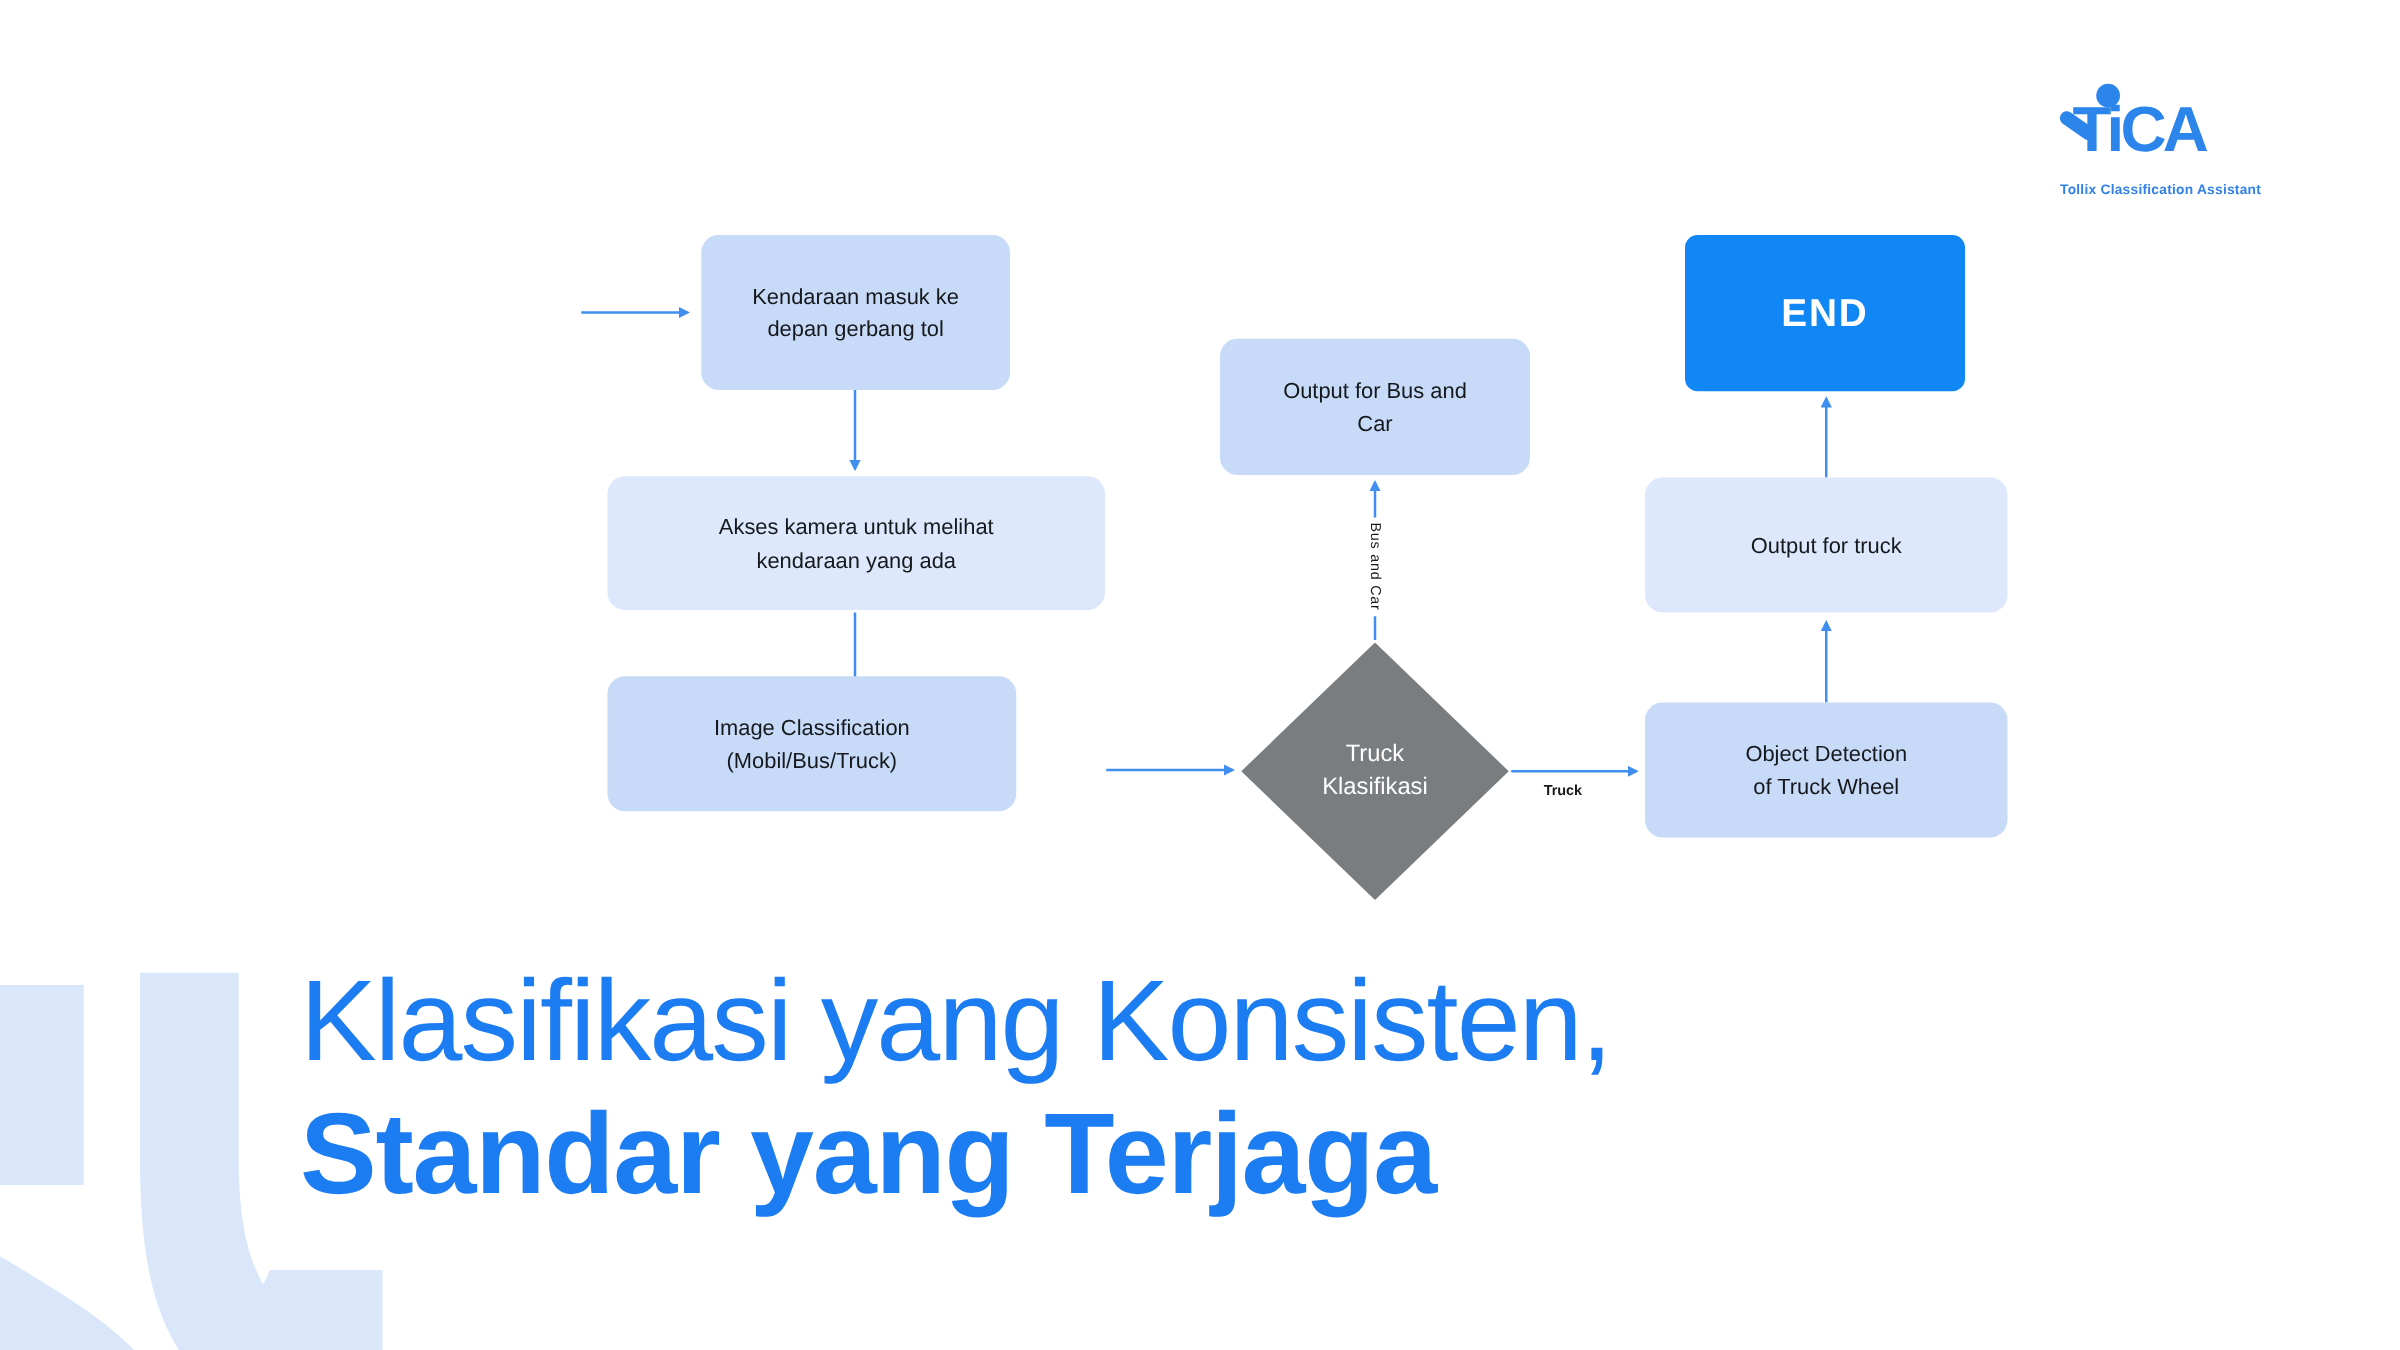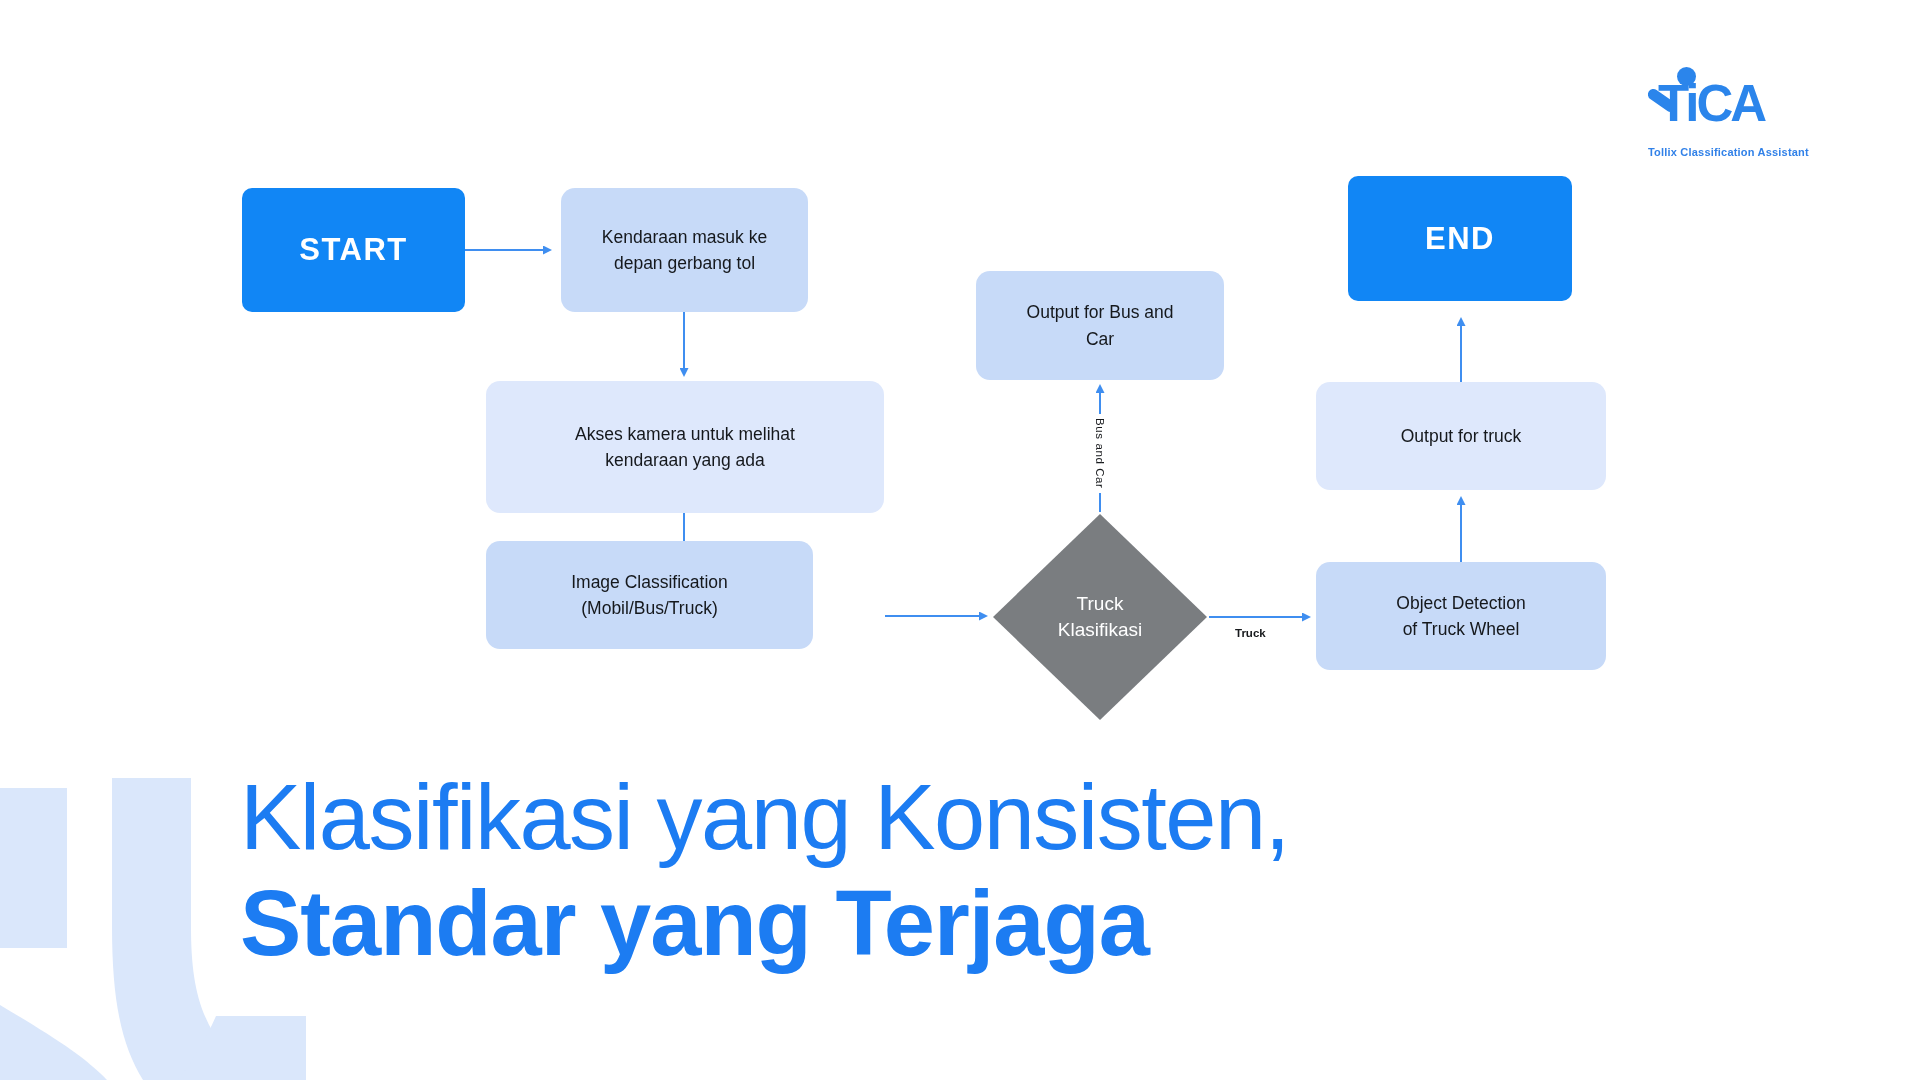--- a/index.html
+++ b/index.html
@@ -11,23 +11,23 @@
         text-align:center;color:#15181c;font-size:17.5px;font-weight:500;line-height:1.5;white-space:pre-line;}
   .node--medium{background:#C7DAF8;}
   .node--light{background:#DEE8FC;}
   .terminal{position:absolute;border-radius:10px;background:#1186F5;color:#ffffff;display:flex;
         align-items:center;justify-content:center;font-size:31px;font-weight:800;letter-spacing:1.5px;}
   .diamond{position:absolute;left:993px;top:514px;width:214px;height:206px;background:#7A7D80;
         clip-path:polygon(50% 0,100% 50%,50% 100%,0 50%);display:flex;align-items:center;justify-content:center;
         color:#ffffff;font-size:19px;font-weight:500;text-align:center;white-space:pre-line;line-height:1.35;}
 
   #node-start{left:242px;top:188px;width:223px;height:124px;}
-  #node-end{left:1348px;top:176px;width:224px;height:125px;}
+  #node-end{left:1348px;top:188px;width:224px;height:125px;}
   #node-vehicle{left:561px;top:188px;width:247px;height:124px;}
-  #node-camera{left:486px;top:381px;width:398px;height:132px;}
+  #node-camera{left:486px;top:381px;width:398px;height:107px;}
   #node-imageclass{left:486px;top:541px;width:327px;height:108px;}
   #node-output-buscar{left:976px;top:271px;width:248px;height:109px;}
   #node-output-truck{left:1316px;top:382px;width:290px;height:108px;}
   #node-objdet{left:1316px;top:562px;width:290px;height:108px;}
 
   
   .arrows{position:absolute;left:0;top:0;width:1920px;height:1080px;pointer-events:none;}
 
   
   .edge-label{position:absolute;background:#ffffff;color:#17191c;font-size:11.5px;line-height:1.1;}
@@ -84,21 +84,20 @@
       <line x1="684" y1="312" x2="684" y2="375" marker-end="url(#ah)"></line>
       <line x1="684" y1="490" x2="684" y2="555" marker-end="url(#ah)"></line>
       <line x1="885" y1="616" x2="986" y2="616" marker-end="url(#ah)"></line>
       <line x1="1100" y1="512" x2="1100" y2="386" marker-end="url(#ah)"></line>
       <line x1="1209" y1="617" x2="1309" y2="617" marker-end="url(#ah)"></line>
       <line x1="1461" y1="562" x2="1461" y2="498" marker-end="url(#ah)"></line>
       <line x1="1461" y1="382" x2="1461" y2="319" marker-end="url(#ah)"></line>
     </g>
   </svg>
 
-  <div id="node-start" class="terminal">START</div>
   <div id="node-vehicle" class="node node--medium">Kendaraan masuk ke
 depan gerbang tol</div>
   <div id="node-camera" class="node node--light">Akses kamera untuk melihat
 kendaraan yang ada</div>
   <div id="node-imageclass" class="node node--medium">Image Classification
 (Mobil/Bus/Truck)</div>
   <div class="diamond">Truck
 Klasifikasi</div>
   <div id="node-output-buscar" class="node node--medium">Output for Bus and
 Car</div>

